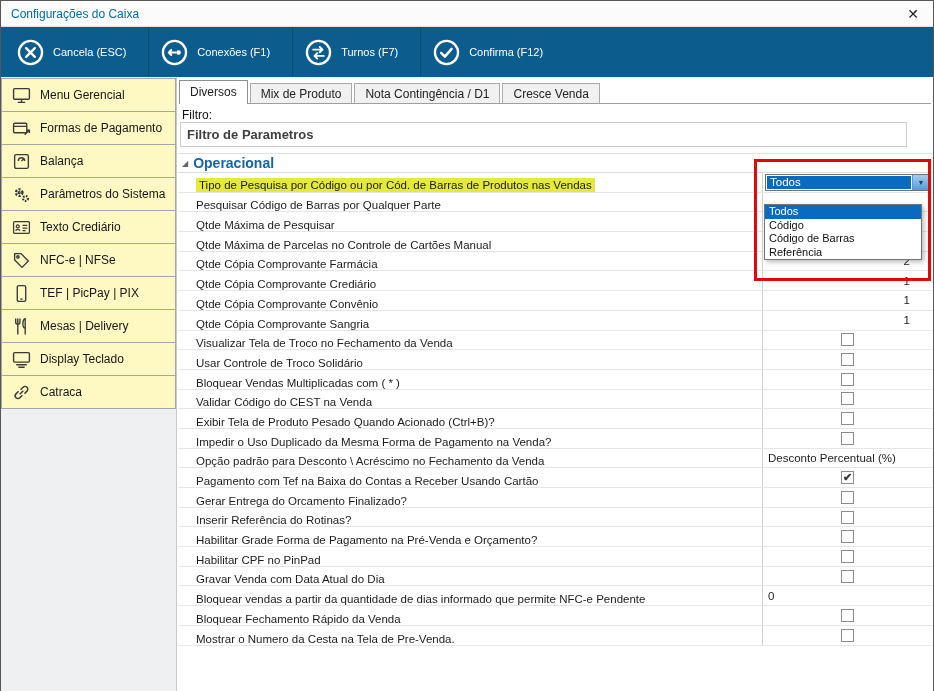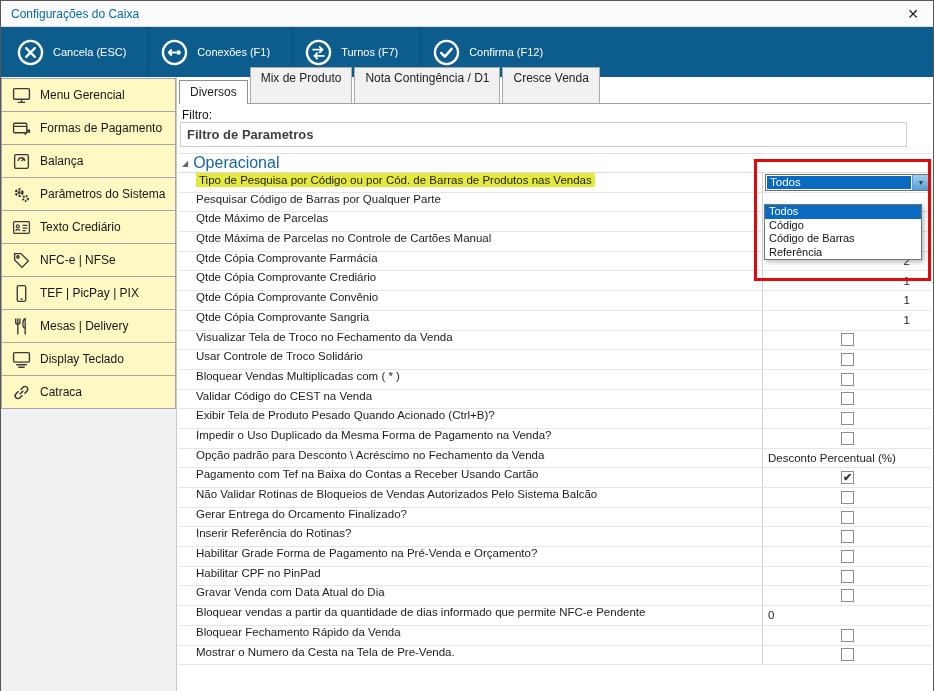--- a/index.html
+++ b/index.html
@@ -23,33 +23,33 @@
 
   .sidebar { width:176px; background:#eef0f1; border-right:1px solid #c9c9c9; padding-top:2px; }
   .side-item { display:flex; align-items:center; gap:7px; height:34px; background:#fef9c3; border:1px solid #a6a6a6; margin-top:-1px; padding-left:7px; cursor:pointer; }
   .side-icon { width:24px; height:22px; display:flex; align-items:center; justify-content:center; }
   .side-icon svg { width:19px; height:19px; display:block; }
   .side-label { font-size:12px; color:#161616; white-space:nowrap; }
 
   .main { flex:1; position:relative; background:#fff; }
 
   .tabs { position:absolute; left:2px; top:3px; right:2px; height:24px; display:flex; align-items:flex-end; border-bottom:1px solid #9e9e9e; }
-  .tab { font-size:12px; color:#222; background:#f1f1f1; border:1px solid #aaa; border-bottom:none; height:36px; line-height:20px; padding:0 10px; margin-right:2px; cursor:pointer; white-space:nowrap; }
+  .tab { font-size:12px; color:#222; background:#f1f1f1; border:1px solid #aaa; border-bottom:none; height:20px; line-height:20px; padding:0 10px; margin-right:2px; cursor:pointer; white-space:nowrap; }
   .tab.active { background:#fff; height:24px; line-height:23px; margin-bottom:-1px; border-color:#8f8f8f; }
 
   .filter-label { position:absolute; left:5px; top:31px; font-size:12px; color:#111; }
   .filter-input { position:absolute; left:3px; top:45px; right:26px; height:25px; border:1px solid #cfcfcf; background:#fff; font-size:13px; font-weight:bold; color:#404040; padding:4px 6px; }
 
   .grid { position:absolute; left:1px; right:1px; top:76px; bottom:0; background:#fff; border-top:1px solid #e2e2e2; overflow:hidden; }
   .group-header { height:19px; display:flex; align-items:center; gap:5px; padding-left:4px; border-bottom:1px solid #dcdcdc; cursor:pointer; }
   .group-tri { font-size:8px; color:#666; }
-  .group-title { font-size:16px; font-weight:normal; color:var(--group-blue,#1465a5); }
+  .group-title { font-size:14px; font-weight:bold; color:var(--group-blue,#1465a5); }
 
   .row { display:flex; height:19.7px; border-bottom:1px solid #e6e6e6; cursor:default; }
-  .row-label { flex:1; padding-left:18px; display:flex; align-items:flex-start; overflow:hidden; }
+  .row-label { flex:1; padding-left:18px; display:flex; align-items:flex-end; overflow:hidden; }
   .row-label-text { font-size:11.5px; color:#1c1c1c; white-space:nowrap; }
   .row-label-text.hl { background:var(--highlight-yellow,#e4e93c); padding:1px 3px; }
   .row-value { width:170px; border-left:1px solid #d2d2d2; position:relative; display:flex; align-items:center; font-size:11.5px; color:#1c1c1c; }
   .row-value.right { justify-content:flex-end; padding-right:22px; }
   .row-value.left  { padding-left:5px;margin-left:8px; }
   .row-value.center{ justify-content:center; }
 
   .cb { width:13px; height:13px; border:1px solid #8c8c8c; background:#fff; font-size:11px; line-height:11px; text-align:center; color:#3a3a3a; cursor:pointer; }
   .cb.checked { font-weight:bold; }
 
@@ -238,21 +238,21 @@
               </div>
   </div>
             <div class="row">
     <div class="row-label">
       <span class="row-label-text">Pesquisar Código de Barras por Qualquer Parte</span>
     </div>
     <div class="row-value"></div>
   </div>
             <div class="row">
     <div class="row-label">
-      <span class="row-label-text">Qtde Máximo de Parcelas</span>
+      <span class="row-label-text">Qtde Máxima de Pesquisar</span>
     </div>
     <div class="row-value"></div>
   </div>
             <div class="row">
     <div class="row-label">
       <span class="row-label-text">Qtde Máxima de Parcelas  no Controle de Cartões Manual</span>
     </div>
     <div class="row-value"></div>
   </div>
             <div class="row">
@@ -342,28 +342,20 @@
     <div class="row-value left">
                 <span>Desconto Percentual (%)</span>
               </div>
   </div>
             <div class="row">
     <div class="row-label">
       <span class="row-label-text">Pagamento com Tef na Baixa do Contas a Receber Usando Cartão</span>
     </div>
     <div class="row-value center">
                 <span class="cb checked">✔</span>
-              </div>
-  </div>
-            <div class="row">
-    <div class="row-label">
-      <span class="row-label-text">Não Validar Rotinas de Bloqueios de Vendas Autorizados Pelo Sistema Balcão</span>
-    </div>
-    <div class="row-value center">
-                <span class="cb"></span>
               </div>
   </div>
             <div class="row">
     <div class="row-label">
       <span class="row-label-text">Gerar Entrega do Orcamento Finalizado?</span>
     </div>
     <div class="row-value center">
                 <span class="cb"></span>
               </div>
   </div>

